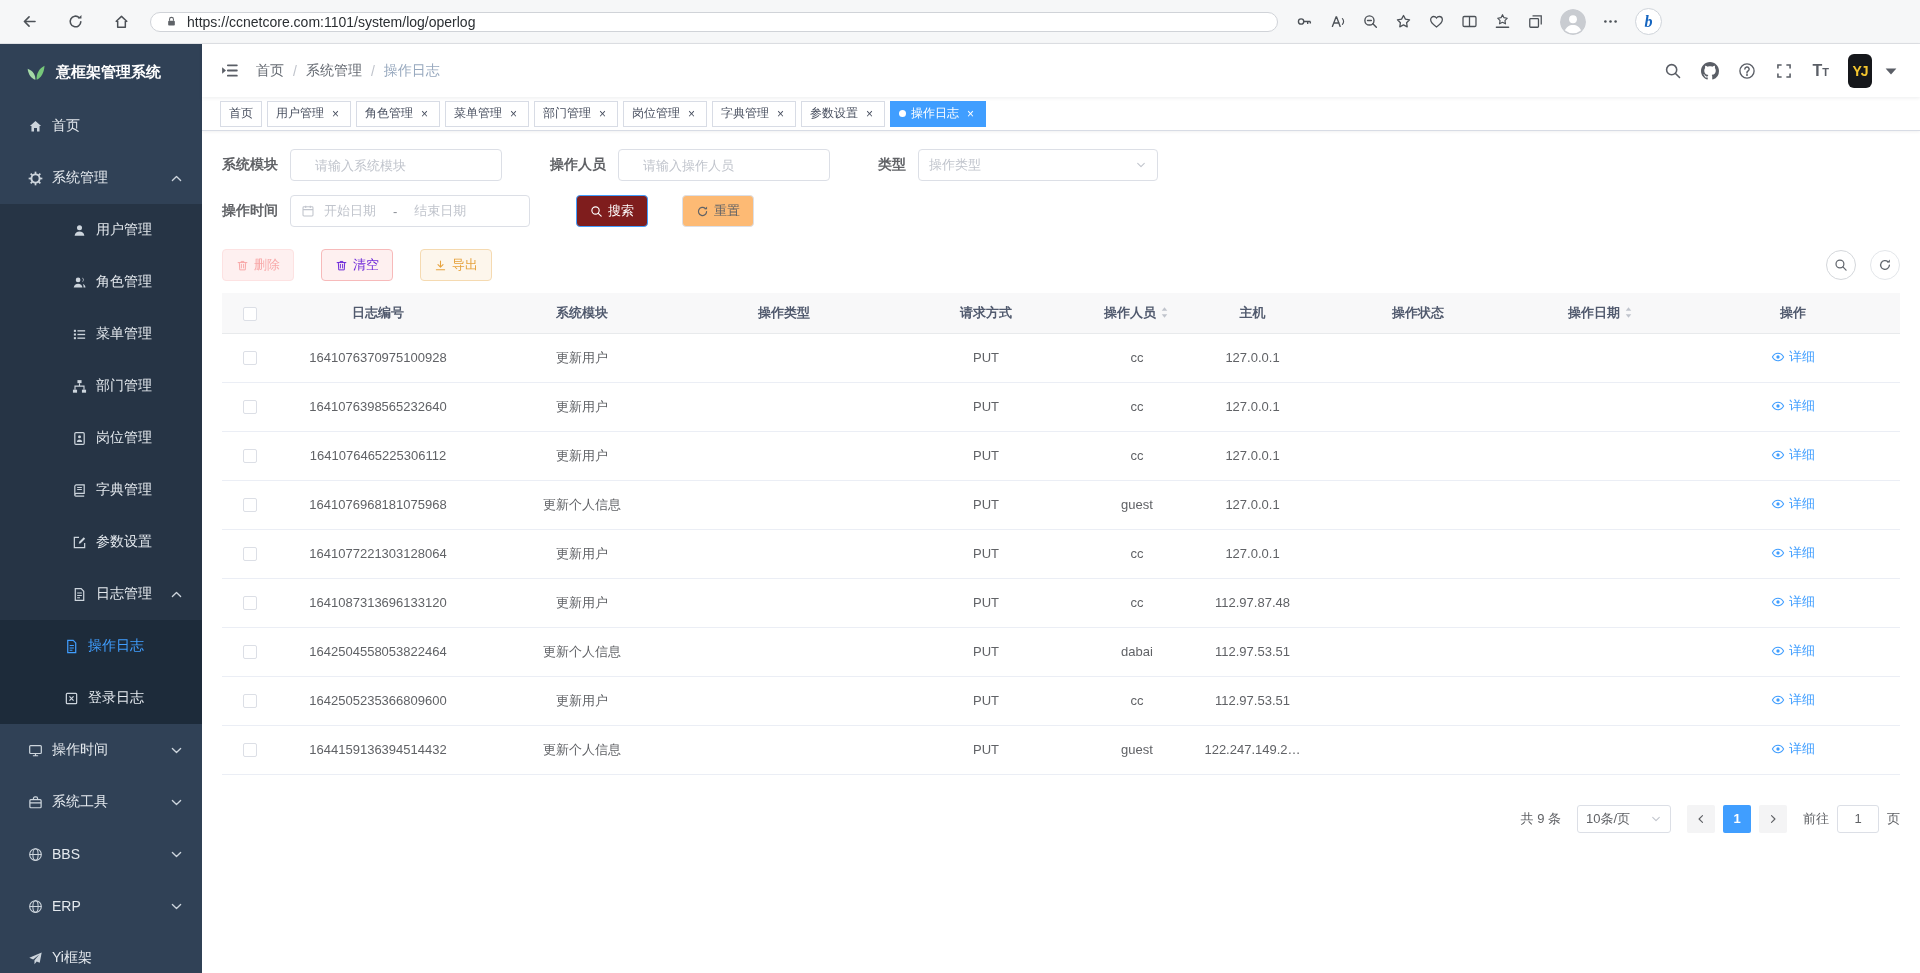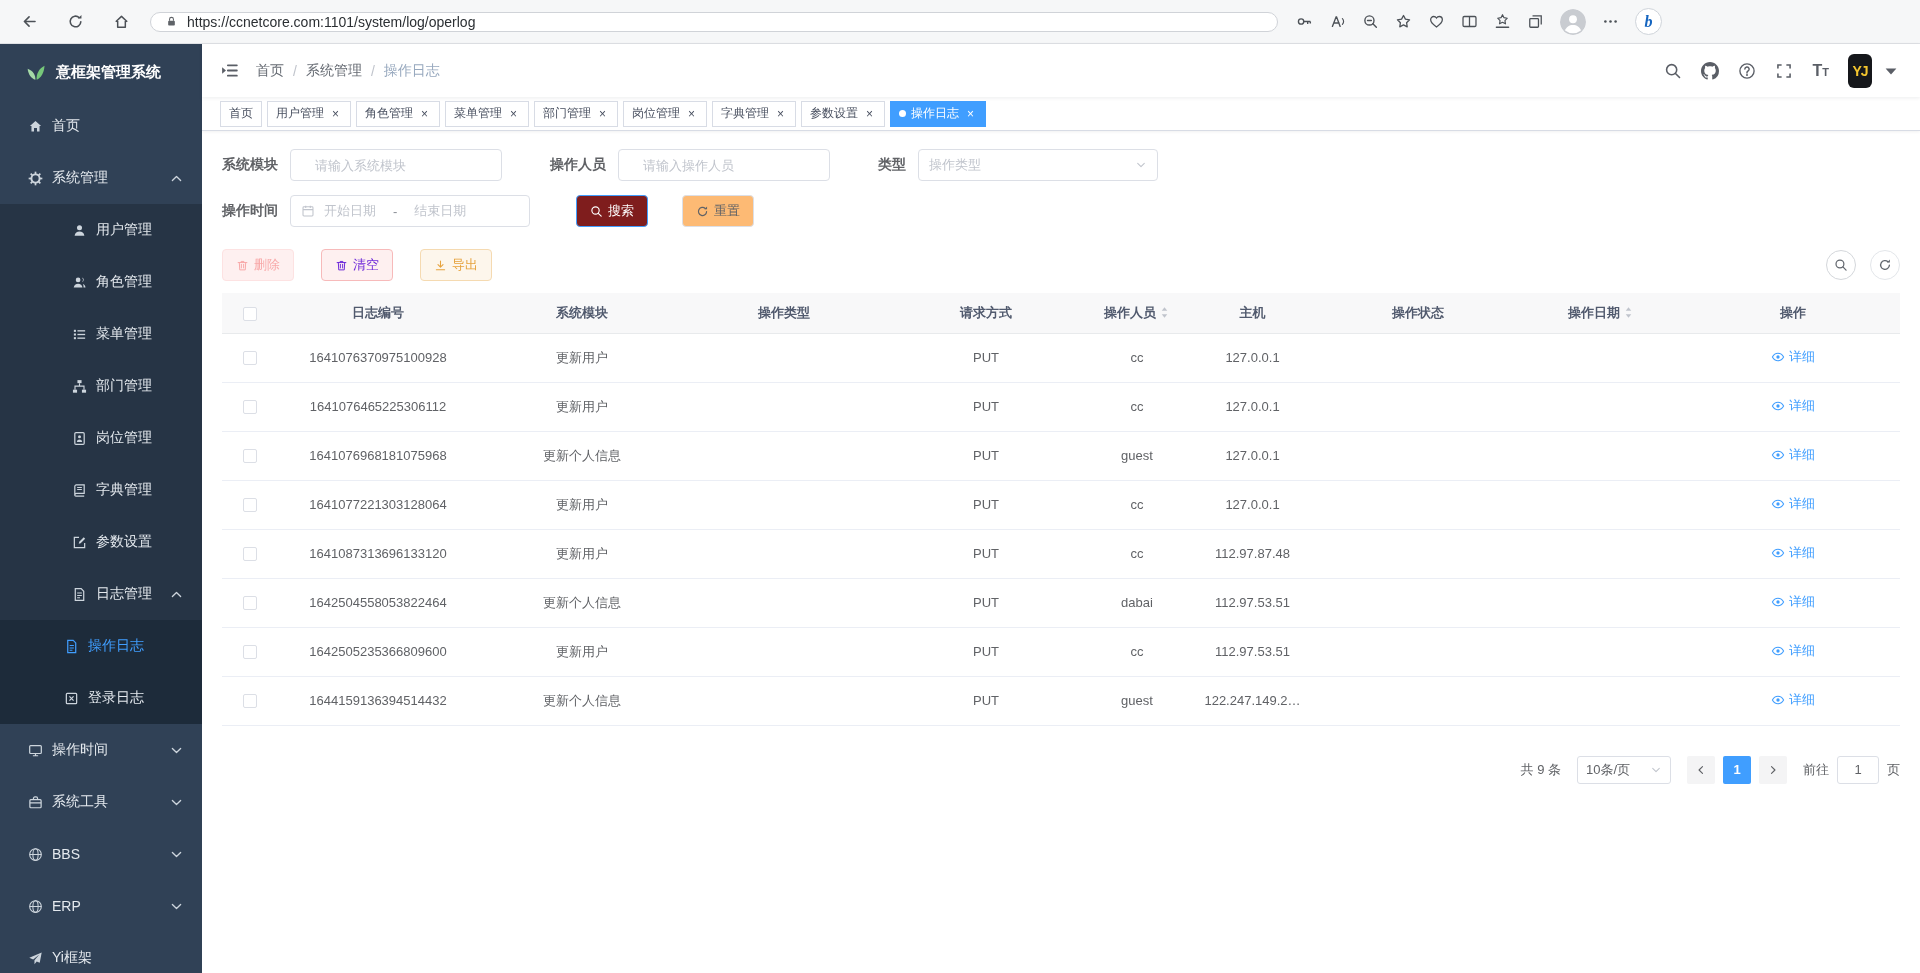--- a/index.html
+++ b/index.html
@@ -672,20 +672,40 @@
                     <svg viewBox="0 0 16 16">
                       <path fill="none" stroke="currentColor" stroke-width="1.2" d="M1.6 8C3.1 5.1 5.3 3.7 8 3.7S12.9 5.1 14.4 8C12.9 10.9 10.7 12.3 8 12.3S3.1 10.9 1.6 8z"></path>
                       <circle cx="8" cy="8" r="1.9" fill="currentColor"></circle>
                     </svg>
                   </span>
                   <span>详细</span>
                 </a></td>
             </tr>
             <tr>
               <td><span class="cbx"></span></td>
+              <td>1641076398565232640</td>
+              <td>更新用户</td>
+              <td></td>
+              <td>PUT</td>
+              <td>cc</td>
+              <td>127.0.0.1</td>
+              <td></td>
+              <td></td>
+              <td><a class="detail">
+                  <span class="icn ">
+                    <svg viewBox="0 0 16 16">
+                      <path fill="none" stroke="currentColor" stroke-width="1.2" d="M1.6 8C3.1 5.1 5.3 3.7 8 3.7S12.9 5.1 14.4 8C12.9 10.9 10.7 12.3 8 12.3S3.1 10.9 1.6 8z"></path>
+                      <circle cx="8" cy="8" r="1.9" fill="currentColor"></circle>
+                    </svg>
+                  </span>
+                  <span>详细</span>
+                </a></td>
+            </tr>
+            <tr>
+              <td><span class="cbx"></span></td>
               <td>1641076465225306112</td>
               <td>更新用户</td>
               <td></td>
               <td>PUT</td>
               <td>cc</td>
               <td>127.0.0.1</td>
               <td></td>
               <td></td>
               <td><a class="detail">
                   <span class="icn ">

